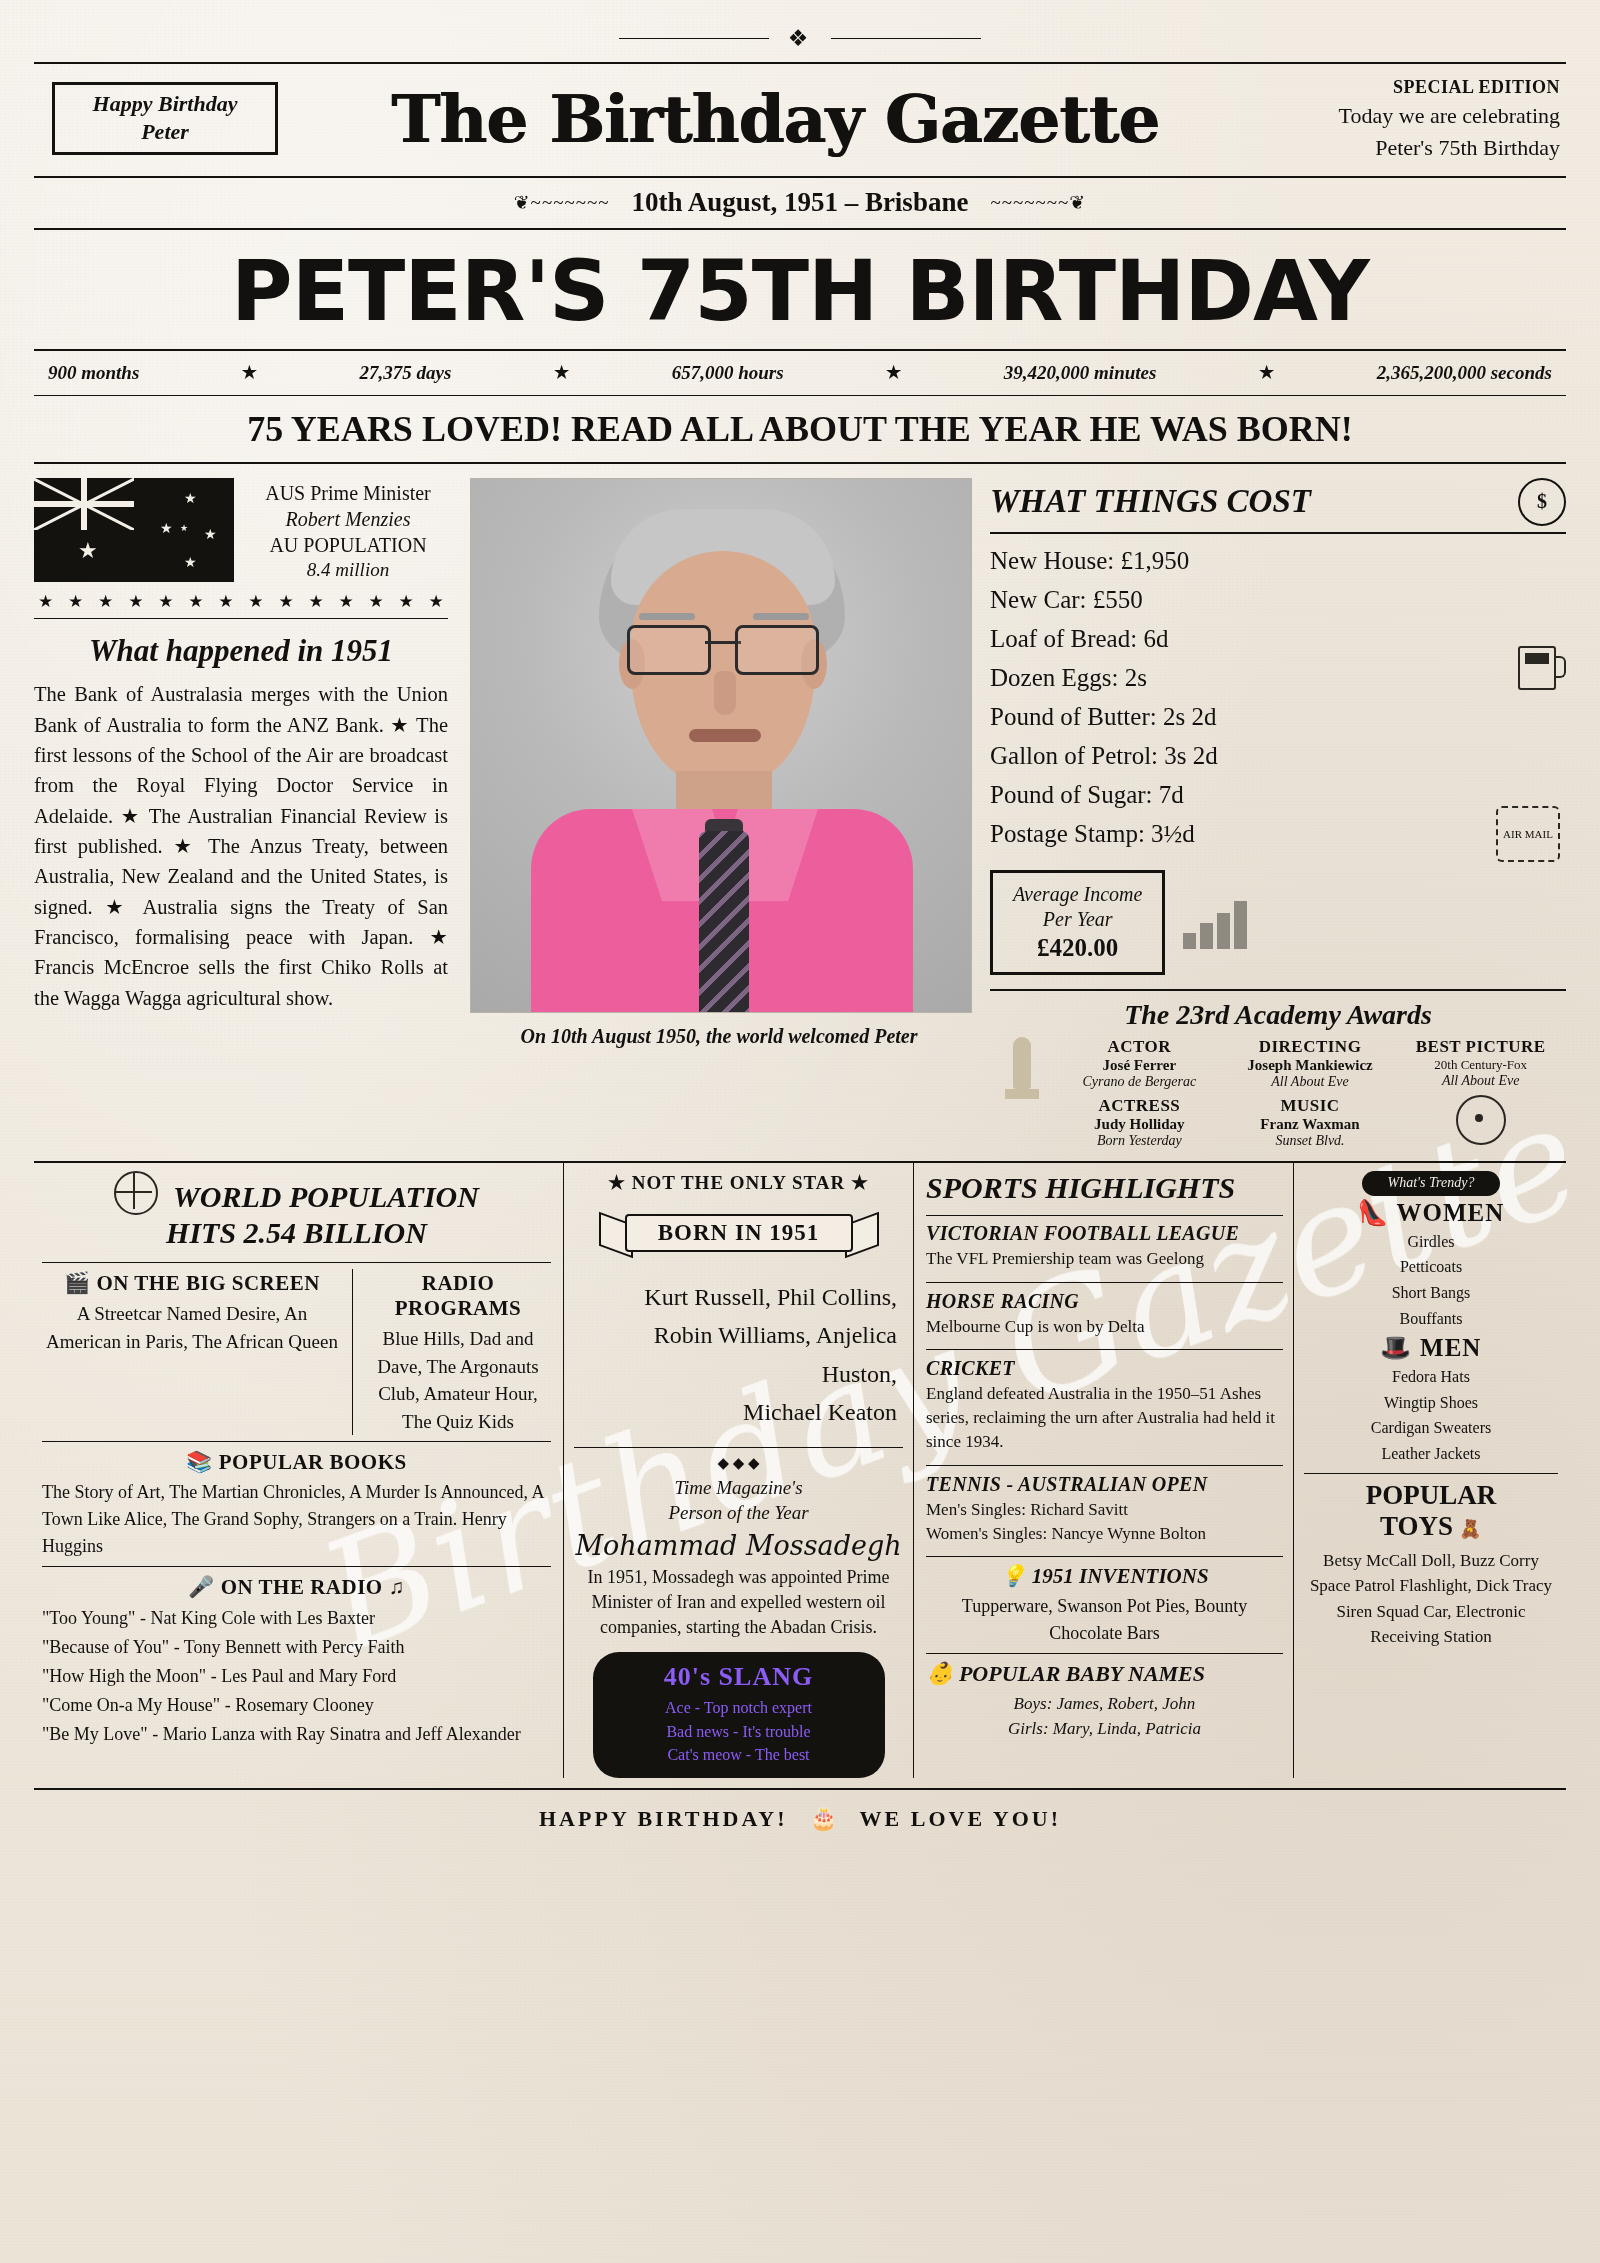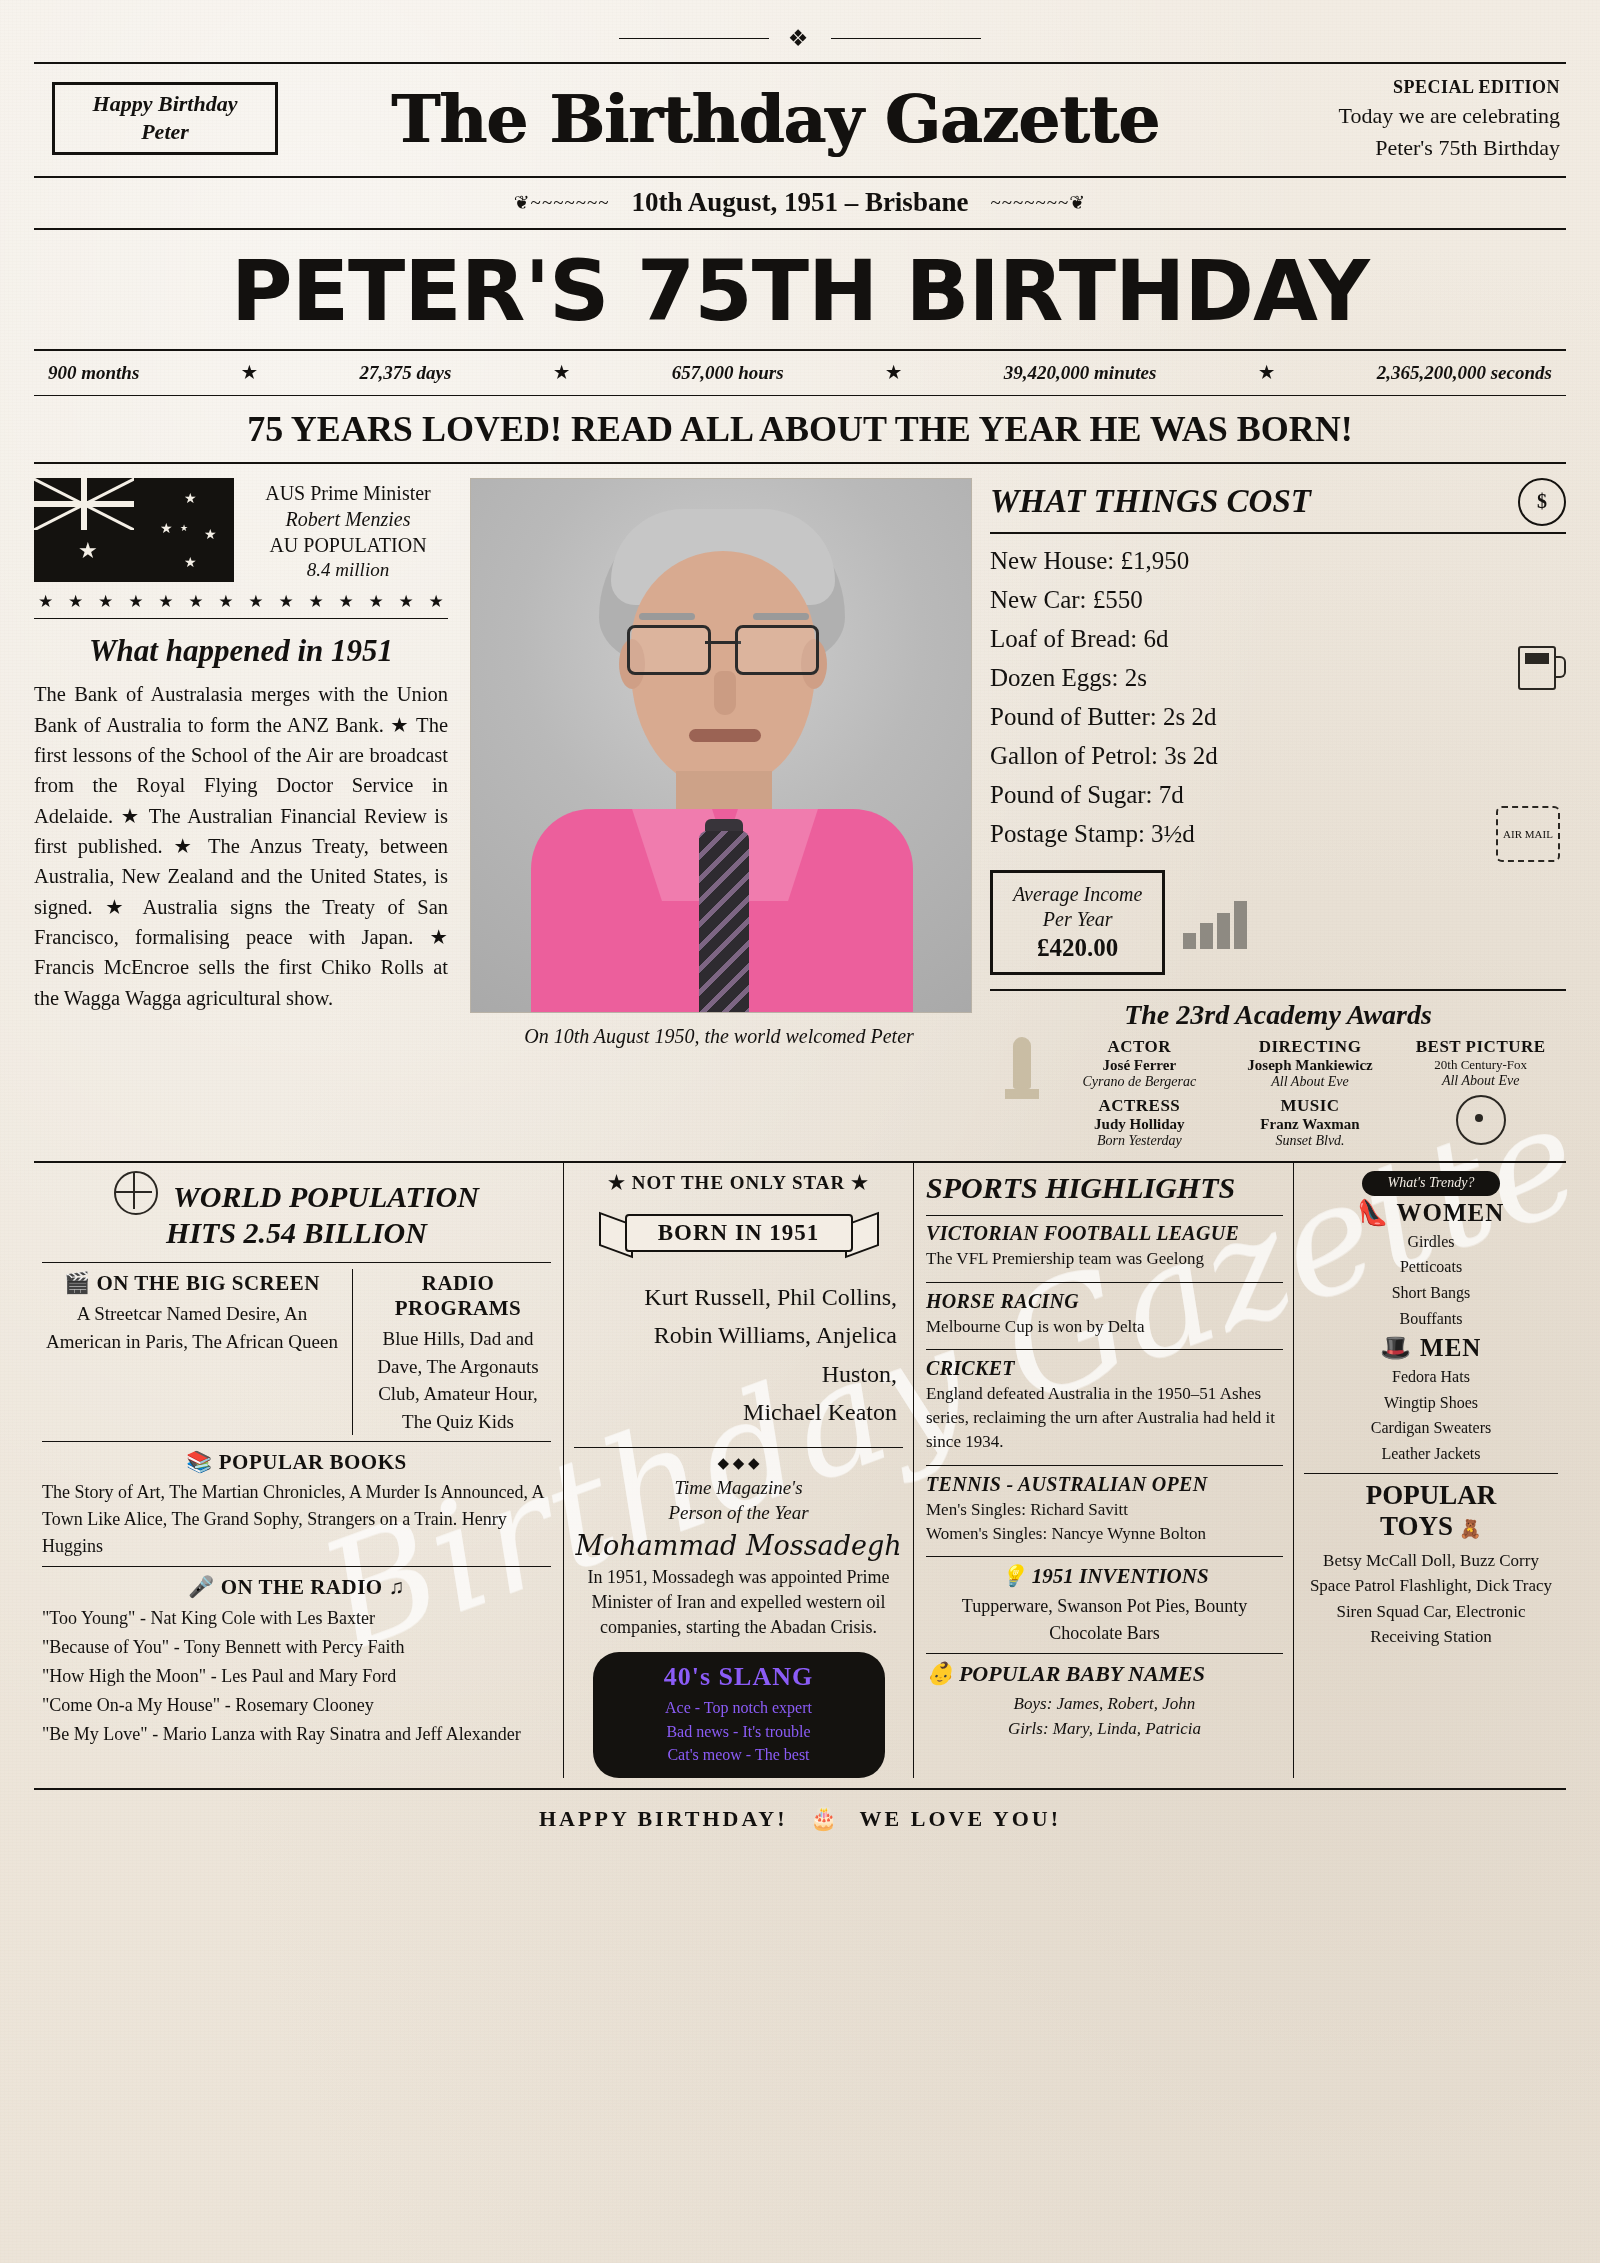--- a/index.html
+++ b/index.html
@@ -128,21 +128,21 @@
     border-bottom:2.5px solid #14120f;
     letter-spacing:0px;
   }
 
   
   .main{
     display:flex;
     padding-top:14px;
   }
   .col-left{width:430px;padding-right:16px;box-sizing:border-box;}
-  .col-mid{width:510px;box-sizing:border-box;padding:0 6px;}
+  .col-mid{width:510px;box-sizing:border-box;padding:0 6px;font-weight:bold;}
   .col-right{width:592px;box-sizing:border-box;padding-left:16px;}
 
   .flagrow{display:flex;gap:14px;align-items:flex-start;}
   .flag{
     width:200px;height:104px;
     background:#14120f;
     position:relative;
     flex:0 0 auto;
   }
   .flag .uj{

